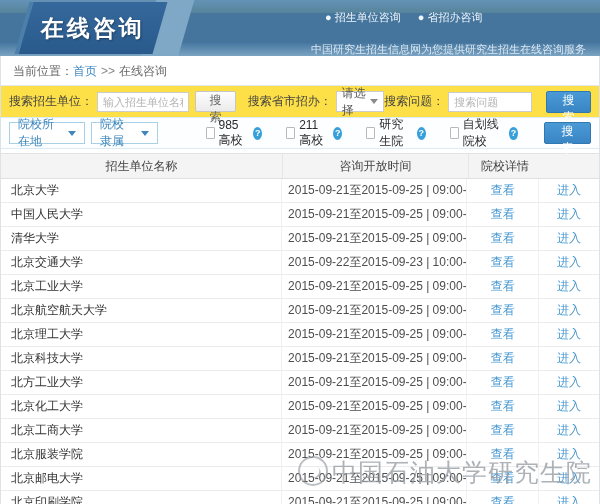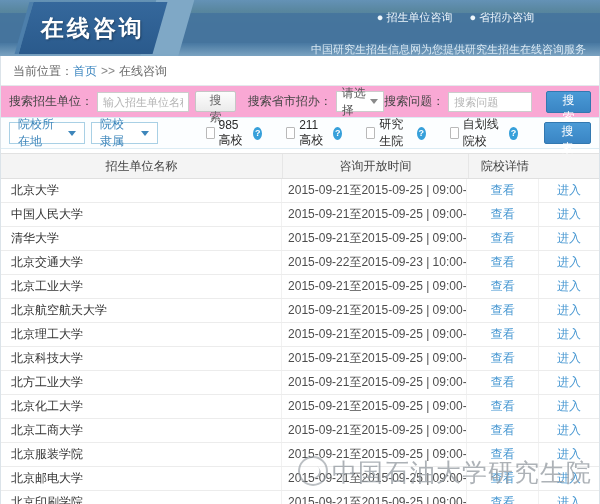--- a/index.html
+++ b/index.html
@@ -29,21 +29,21 @@
     transform:skewX(-16deg);
     border-left:4px solid #4d7fab;
     display:flex; align-items:center; justify-content:center;
   }
   .banner-title {
     transform:skewX(16deg);
     color:#fff; font-size:23px; font-weight:bold; letter-spacing:3px;
     text-shadow:1px 1px 2px rgba(0,0,0,.35);
   }
   .banner-right {
-    position:absolute; right:14px; top:10px; text-align:center; z-index:2;
+    position:absolute; right:14px; top:10px; text-align:left; z-index:2;
   }
   .banner-links { font-size:11px; color:#eef6fb; }
   .banner-links .bl-item { margin-left:14px; cursor:pointer; }
   .banner-sub { font-size:11px; color:#d9e8f3; margin-top:17px; }
 
   
   .content {
     position:absolute; top:56px; left:0; width:600px; height:448px;
     border-left:1px solid #dbe3e9; border-right:1px solid #dbe3e9;
     background:#fff;
@@ -54,21 +54,21 @@
     height:30px; line-height:30px; padding:0 12px;
     font-size:12px; color:#666;
     border-bottom:1px solid #e4e8eb; background:#fff;
   }
   .breadcrumb .crumb-home { color:#3e87c0; cursor:pointer; }
   .breadcrumb .crumb-sep { color:#888; margin:0 4px; }
 
   
   .search-row {
     height:31px; display:flex; align-items:center; padding:0 8px;
-    font-size:12px; color:#444; background:#f9a8d4;
+    font-size:12px; color:#444; background:#fde047;
   }
   .search-row .lbl { white-space:nowrap; }
   .inp {
     height:20px; border:1px solid #ccc; font-size:11px; color:#444;
     padding:0 5px; outline:none; background:#fff;
   }
   .inp::placeholder { color:#b4b4b4; }
   .inp-unit { width:92px; margin-left:4px; }
   .btn-gray {
     margin-left:6px; height:21px; padding:0 11px; font-size:12px; color:#666;

